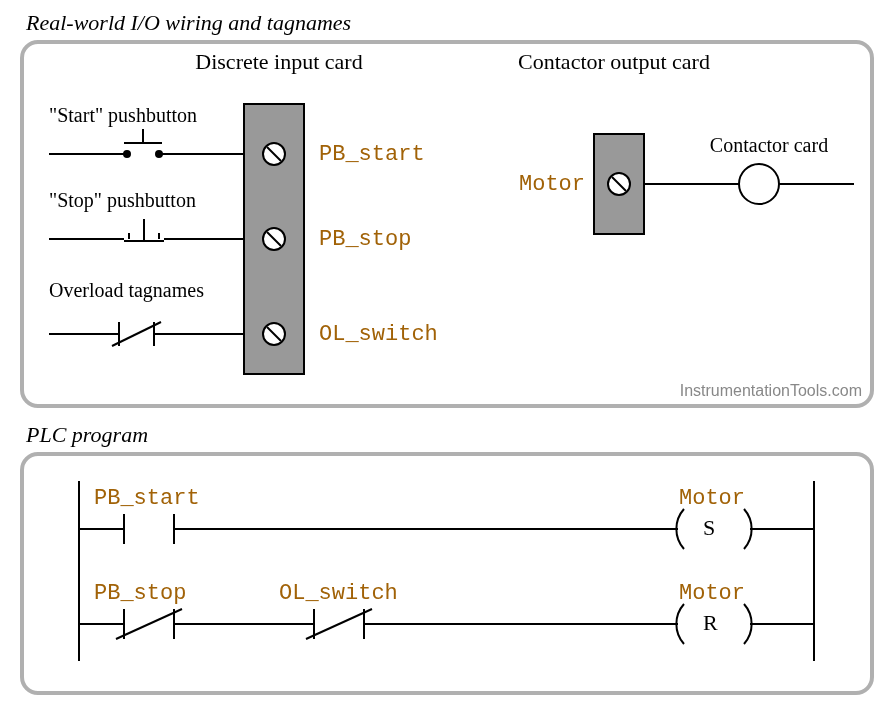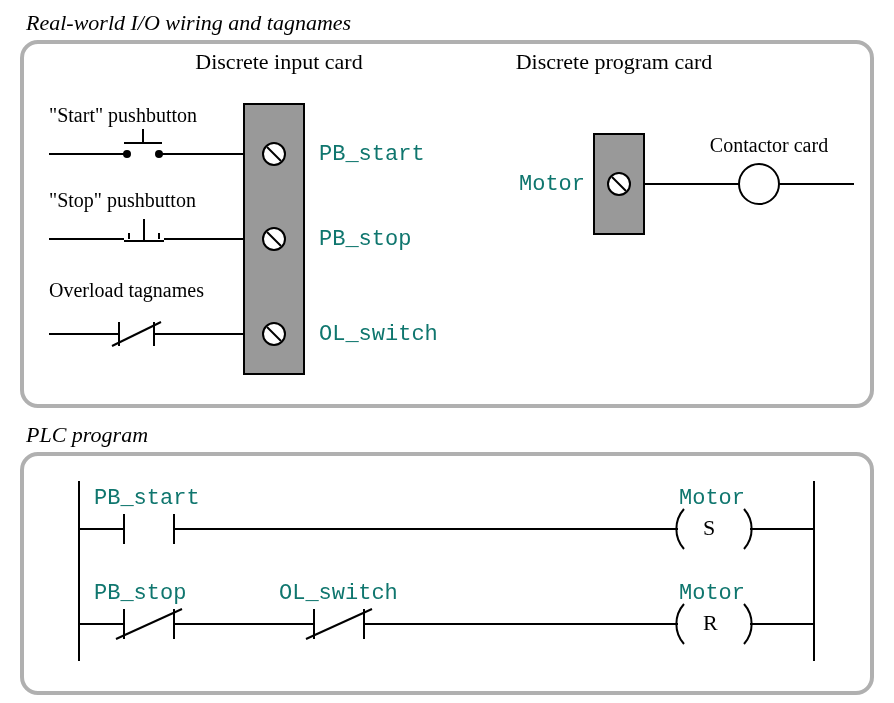--- a/index.html
+++ b/index.html
@@ -22,21 +22,21 @@
     position: relative;
     background: #fff;
   }
   .panel-title {
     font-style: italic;
     font-size: 22px;
     margin: 0 0 4px 6px;
   }
   .tag {
     font-family: "Courier New", monospace;
-    color: #0f766e;
+    color: #a16207;
     font-size: 22px;
   }
   .label {
     font-family: Georgia, serif;
     font-size: 20px;
   }
   .header-label {
     font-family: Georgia, serif;
     font-size: 22px;
     text-align: center;
@@ -63,21 +63,21 @@
   <svg width="844" height="352">
 
     <rect x="220" y="60" width="60" height="270" fill="#999" stroke="#000" stroke-width="2"></rect>
 
     <foreignObject x="165" y="5" width="180" height="55">
       <div xmlns="http://www.w3.org/1999/xhtml" class="header-label">Discrete input card</div>
     </foreignObject>
 
     <rect x="570" y="90" width="50" height="100" fill="#999" stroke="#000" stroke-width="2"></rect>
     <foreignObject x="490" y="5" width="200" height="55">
-      <div xmlns="http://www.w3.org/1999/xhtml" class="header-label">Discrete program card</div>
+      <div xmlns="http://www.w3.org/1999/xhtml" class="header-label">Contactor output card</div>
     </foreignObject>
 
     <foreignObject x="25" y="60" width="200" height="25">
       <div xmlns="http://www.w3.org/1999/xhtml" class="label">"Start" pushbutton</div>
     </foreignObject>
     <g stroke="#000" stroke-width="2" fill="none">
 
       <line x1="25" y1="110" x2="100" y2="110"></line>
 
       <circle cx="103" cy="110" r="3" fill="#000"></circle>
@@ -144,20 +144,21 @@
       <line x1="588" y1="133" x2="602" y2="147" stroke="#000" stroke-width="2"></line>
     </g>
 
     <line x1="620" y1="140" x2="715" y2="140" stroke="#000" stroke-width="2"></line>
     <circle cx="735" cy="140" r="20" fill="#fff" stroke="#000" stroke-width="2"></circle>
     <line x1="755" y1="140" x2="830" y2="140" stroke="#000" stroke-width="2"></line>
     <foreignObject x="660" y="90" width="170" height="25">
       <div xmlns="http://www.w3.org/1999/xhtml" class="label" style="text-align:center">Contactor card</div>
     </foreignObject>
   </svg>
+  <div class="credit">InstrumentationTools.com</div>
 </div>
 
 <div style="height:14px"></div>
 <div class="panel-title">PLC program</div>
 <div class="panel" style="height:235px;">
   <svg width="844" height="227">
 
     <line x1="55" y1="25" x2="55" y2="205" stroke="#000" stroke-width="2"></line>
     <line x1="790" y1="25" x2="790" y2="205" stroke="#000" stroke-width="2"></line>
 

